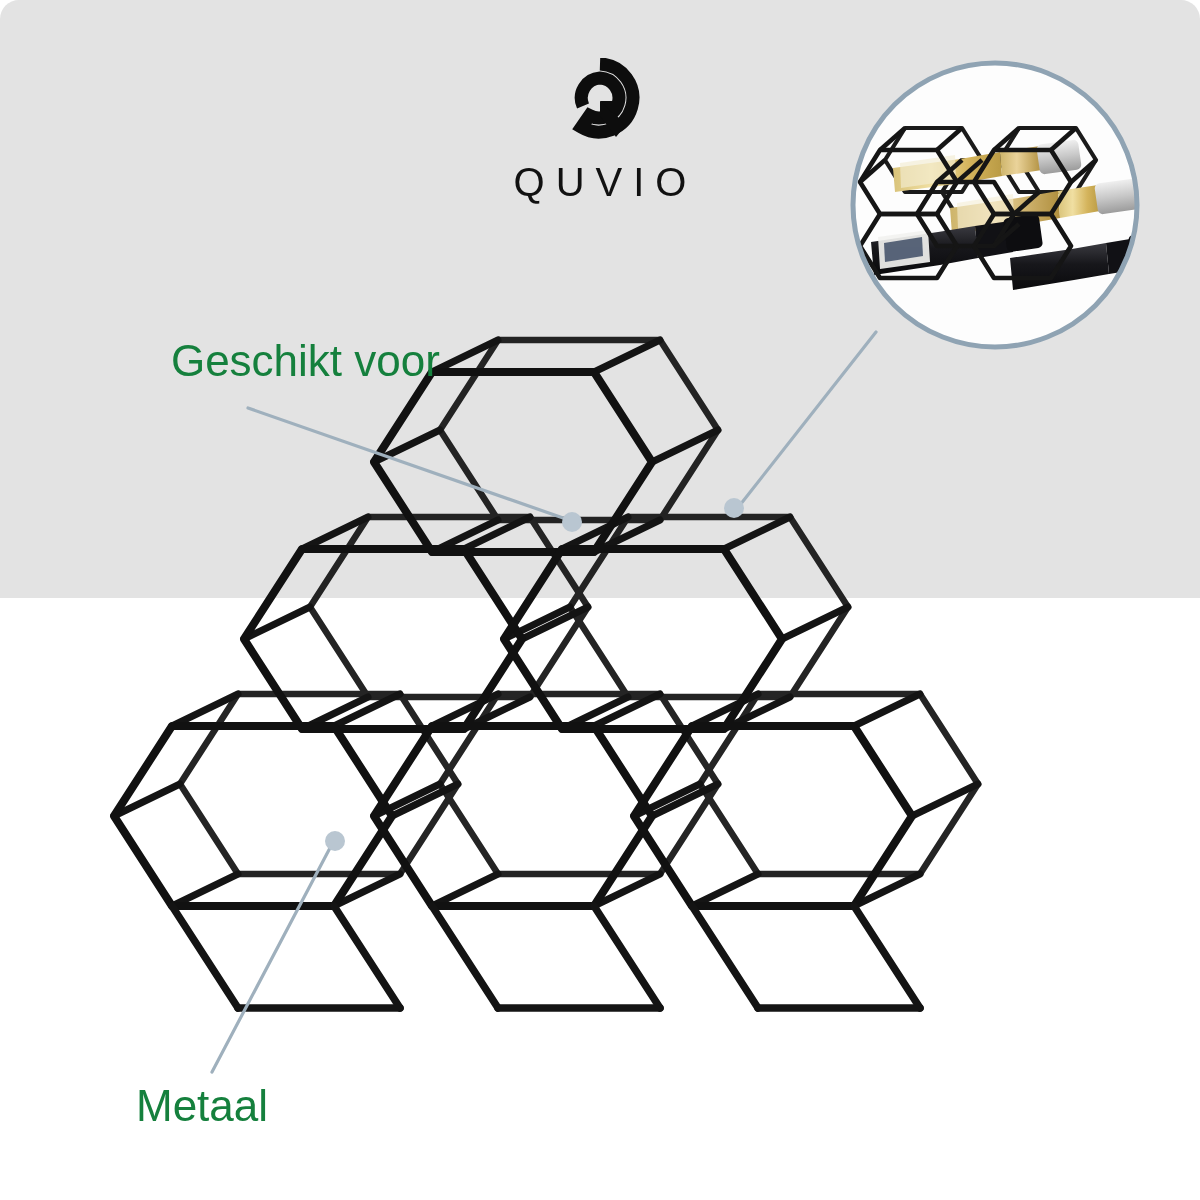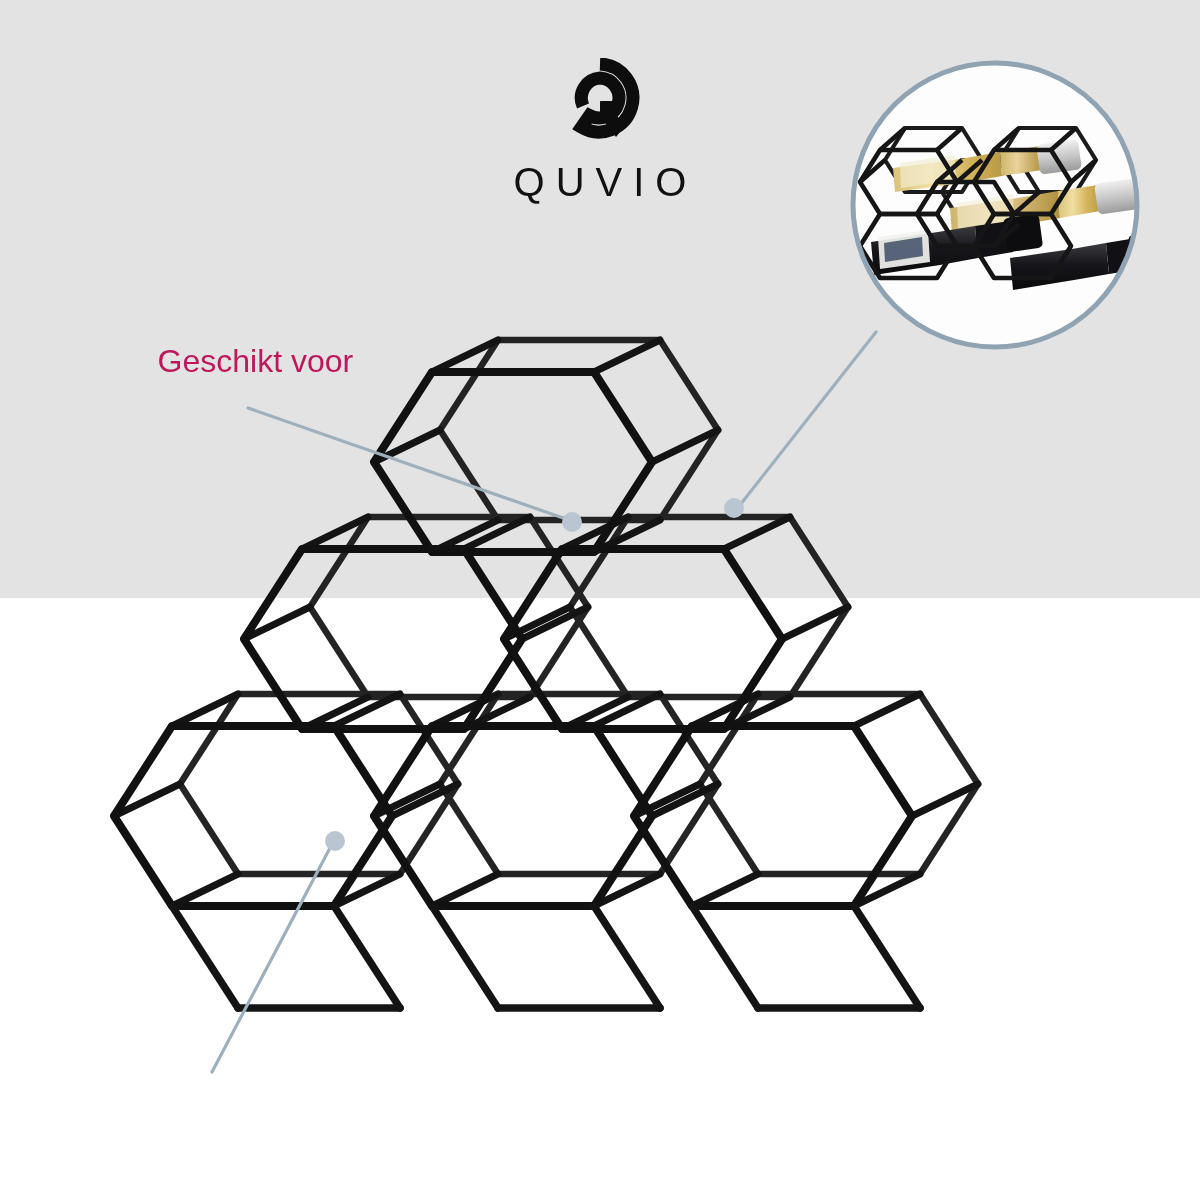--- a/index.html
+++ b/index.html
@@ -7,20 +7,21 @@
     padding: 0;
     background: #ffffff;
   }
   #page {
     position: relative;
     width: 1200px;
     height: 1200px;
     overflow: hidden;
     font-family: "Liberation Sans", sans-serif;
     background: #ffffff;
+    border-radius: 19px;
   }
   
   .band-top {
     position: absolute;
     left: 0; top: 0;
     width: 1200px;
     height: 598px;
     background: #e3e3e3;
   }
   .band-bottom {
@@ -51,23 +52,23 @@
     font-size: 40px;
     line-height: 40px;
     letter-spacing: 11px;
     text-indent: 11px;
     color: #111111;
     font-weight: 400;
   }
   
   .callout {
     position: absolute;
-    color: #be185d;
+    color: #15803d;
     font-weight: 300;
-    font-size: 32px;
+    font-size: 44px;
     line-height: 62px;
     white-space: pre;
   }
   #callout-bottles {
     left: 122px;
     top: 268px;
   }
   #callout-bottles .l2 {
     display: block;
     padding-left: 55px;
@@ -278,14 +279,15 @@
       <path d="M46 43 L46 58 L62 79 L71 68 L56 49 Z" fill="#0d0d0d"></path>
       <path d="M46 43 L60 43 L60 56 Z" fill="#0d0d0d"></path>
     </svg>
     <span class="logo-word">QUVIO</span>
   </div>
 
   <div class="callout" id="callout-bottles">
     <span class="l1">Geschikt voor</span>
   </div>
 
+  <div class="callout" id="callout-material">Metaal</div>
 
 </div>
 
 </body></html>

